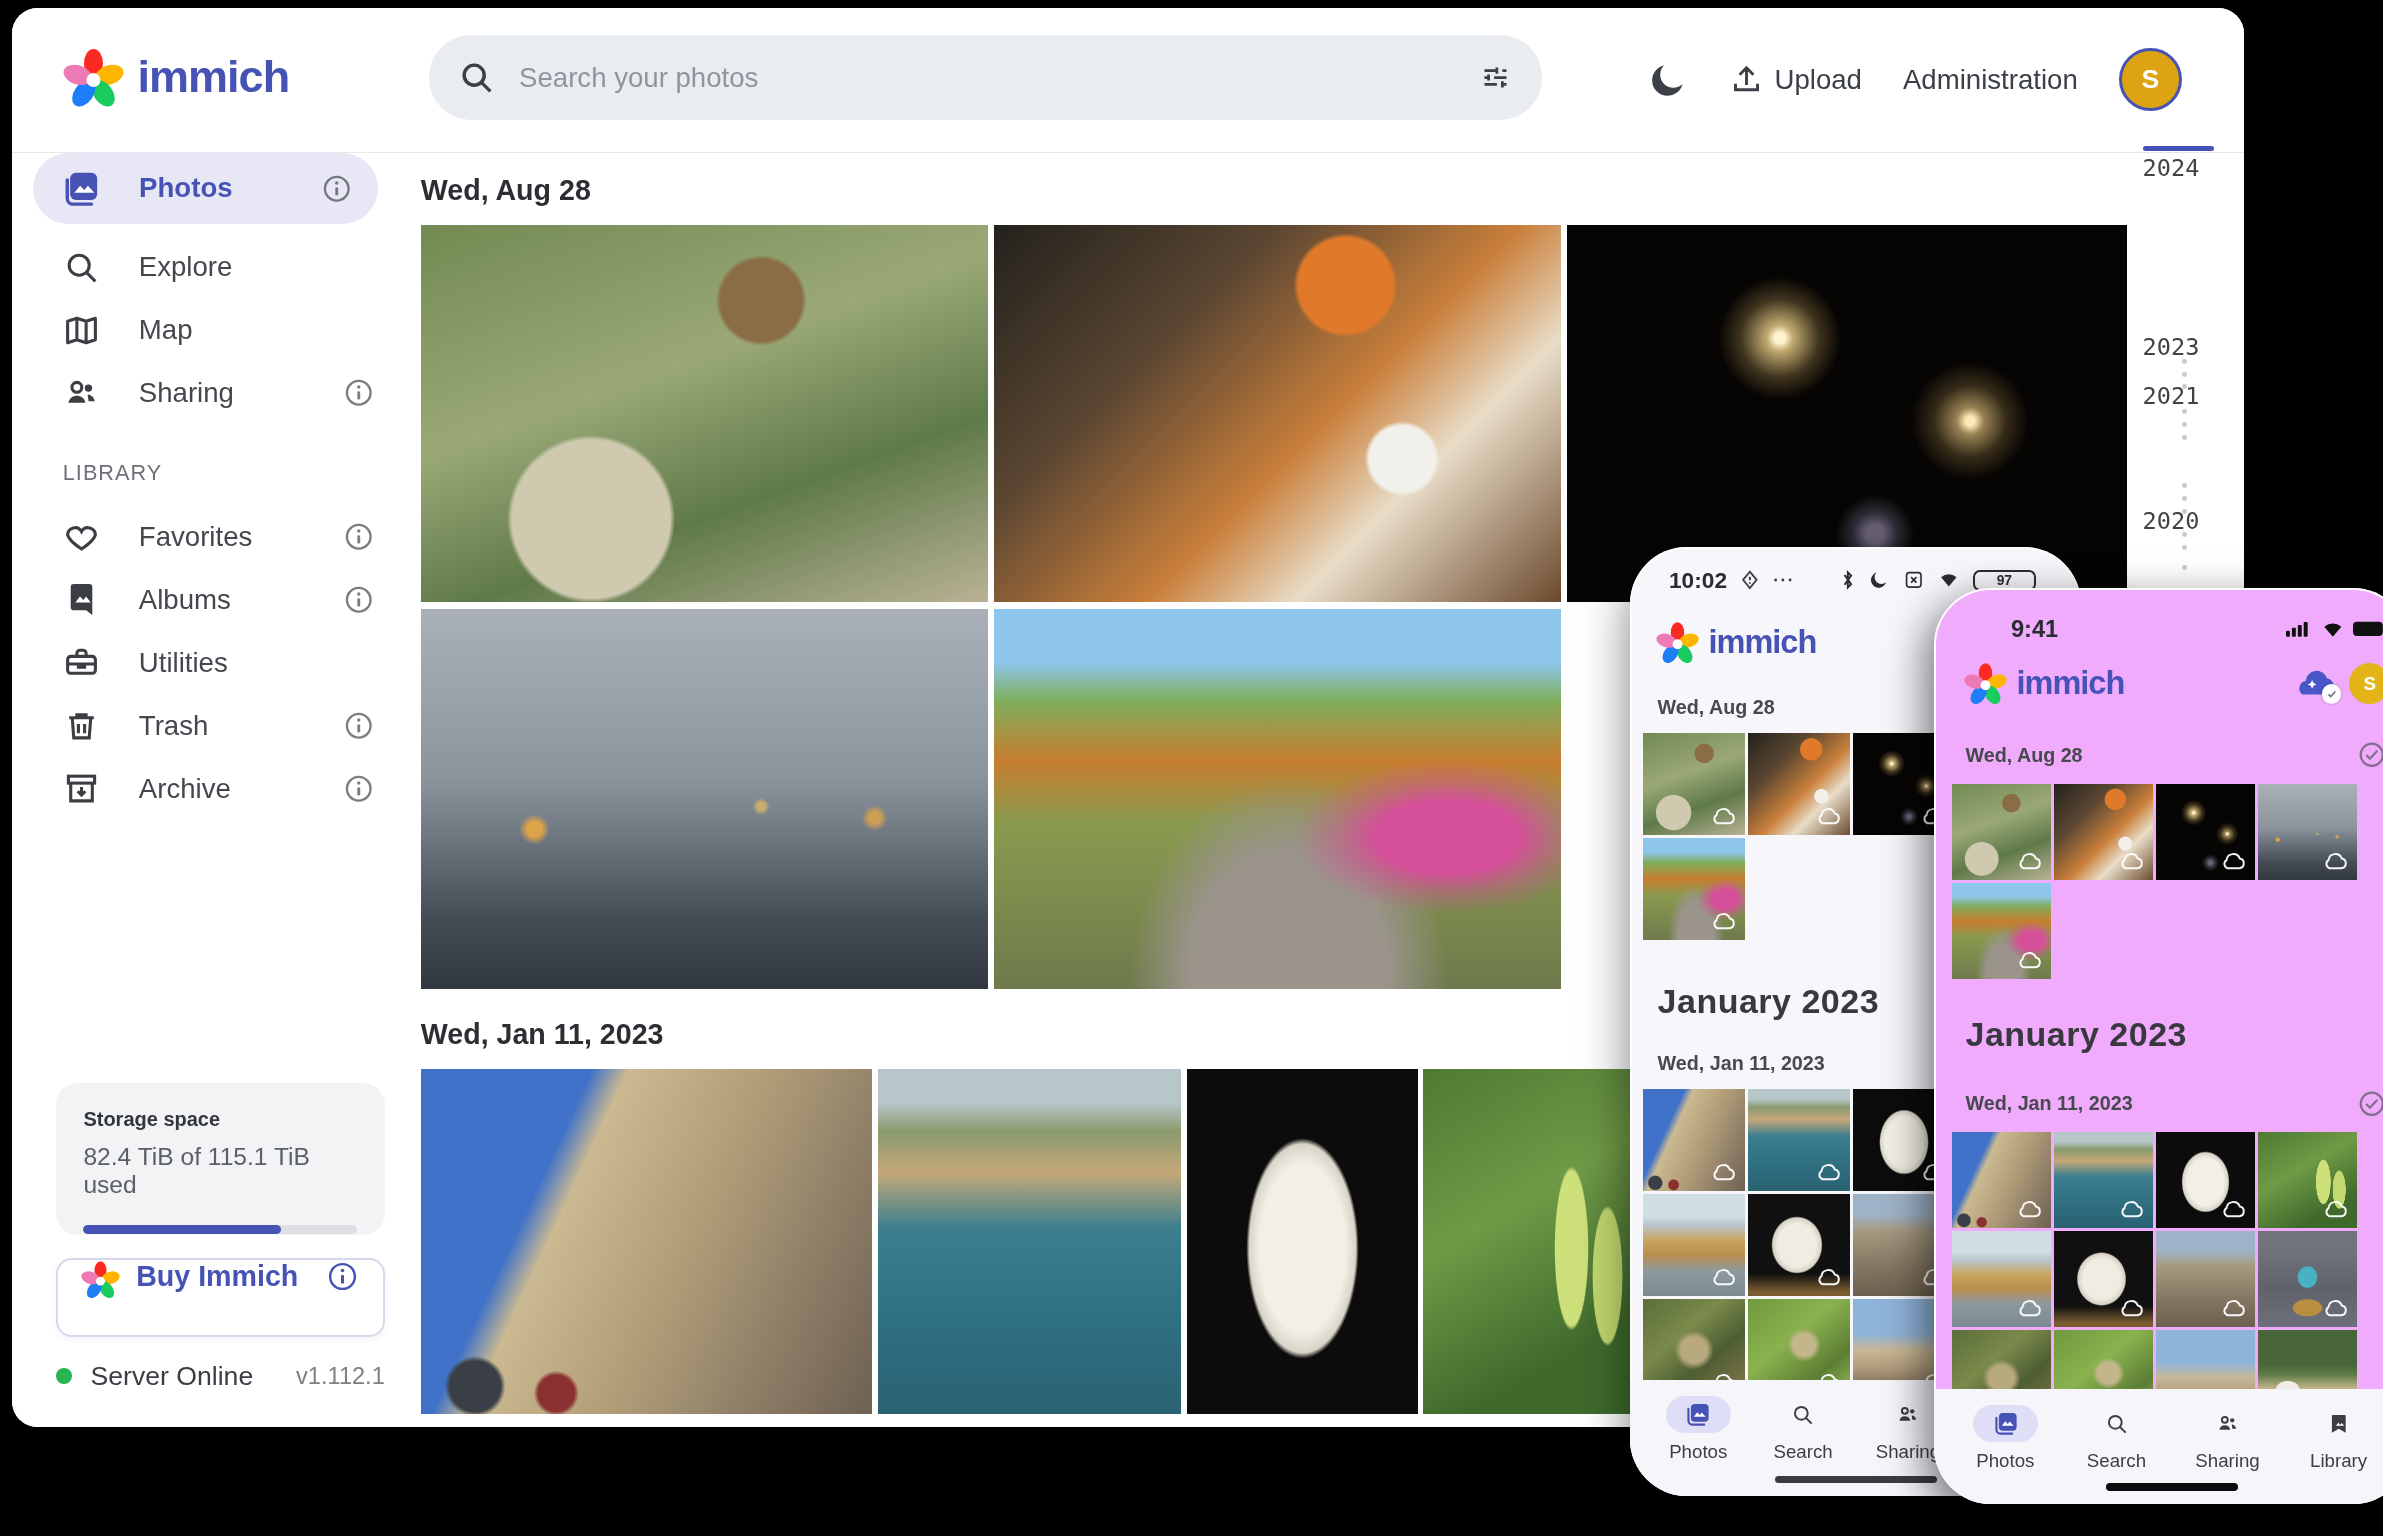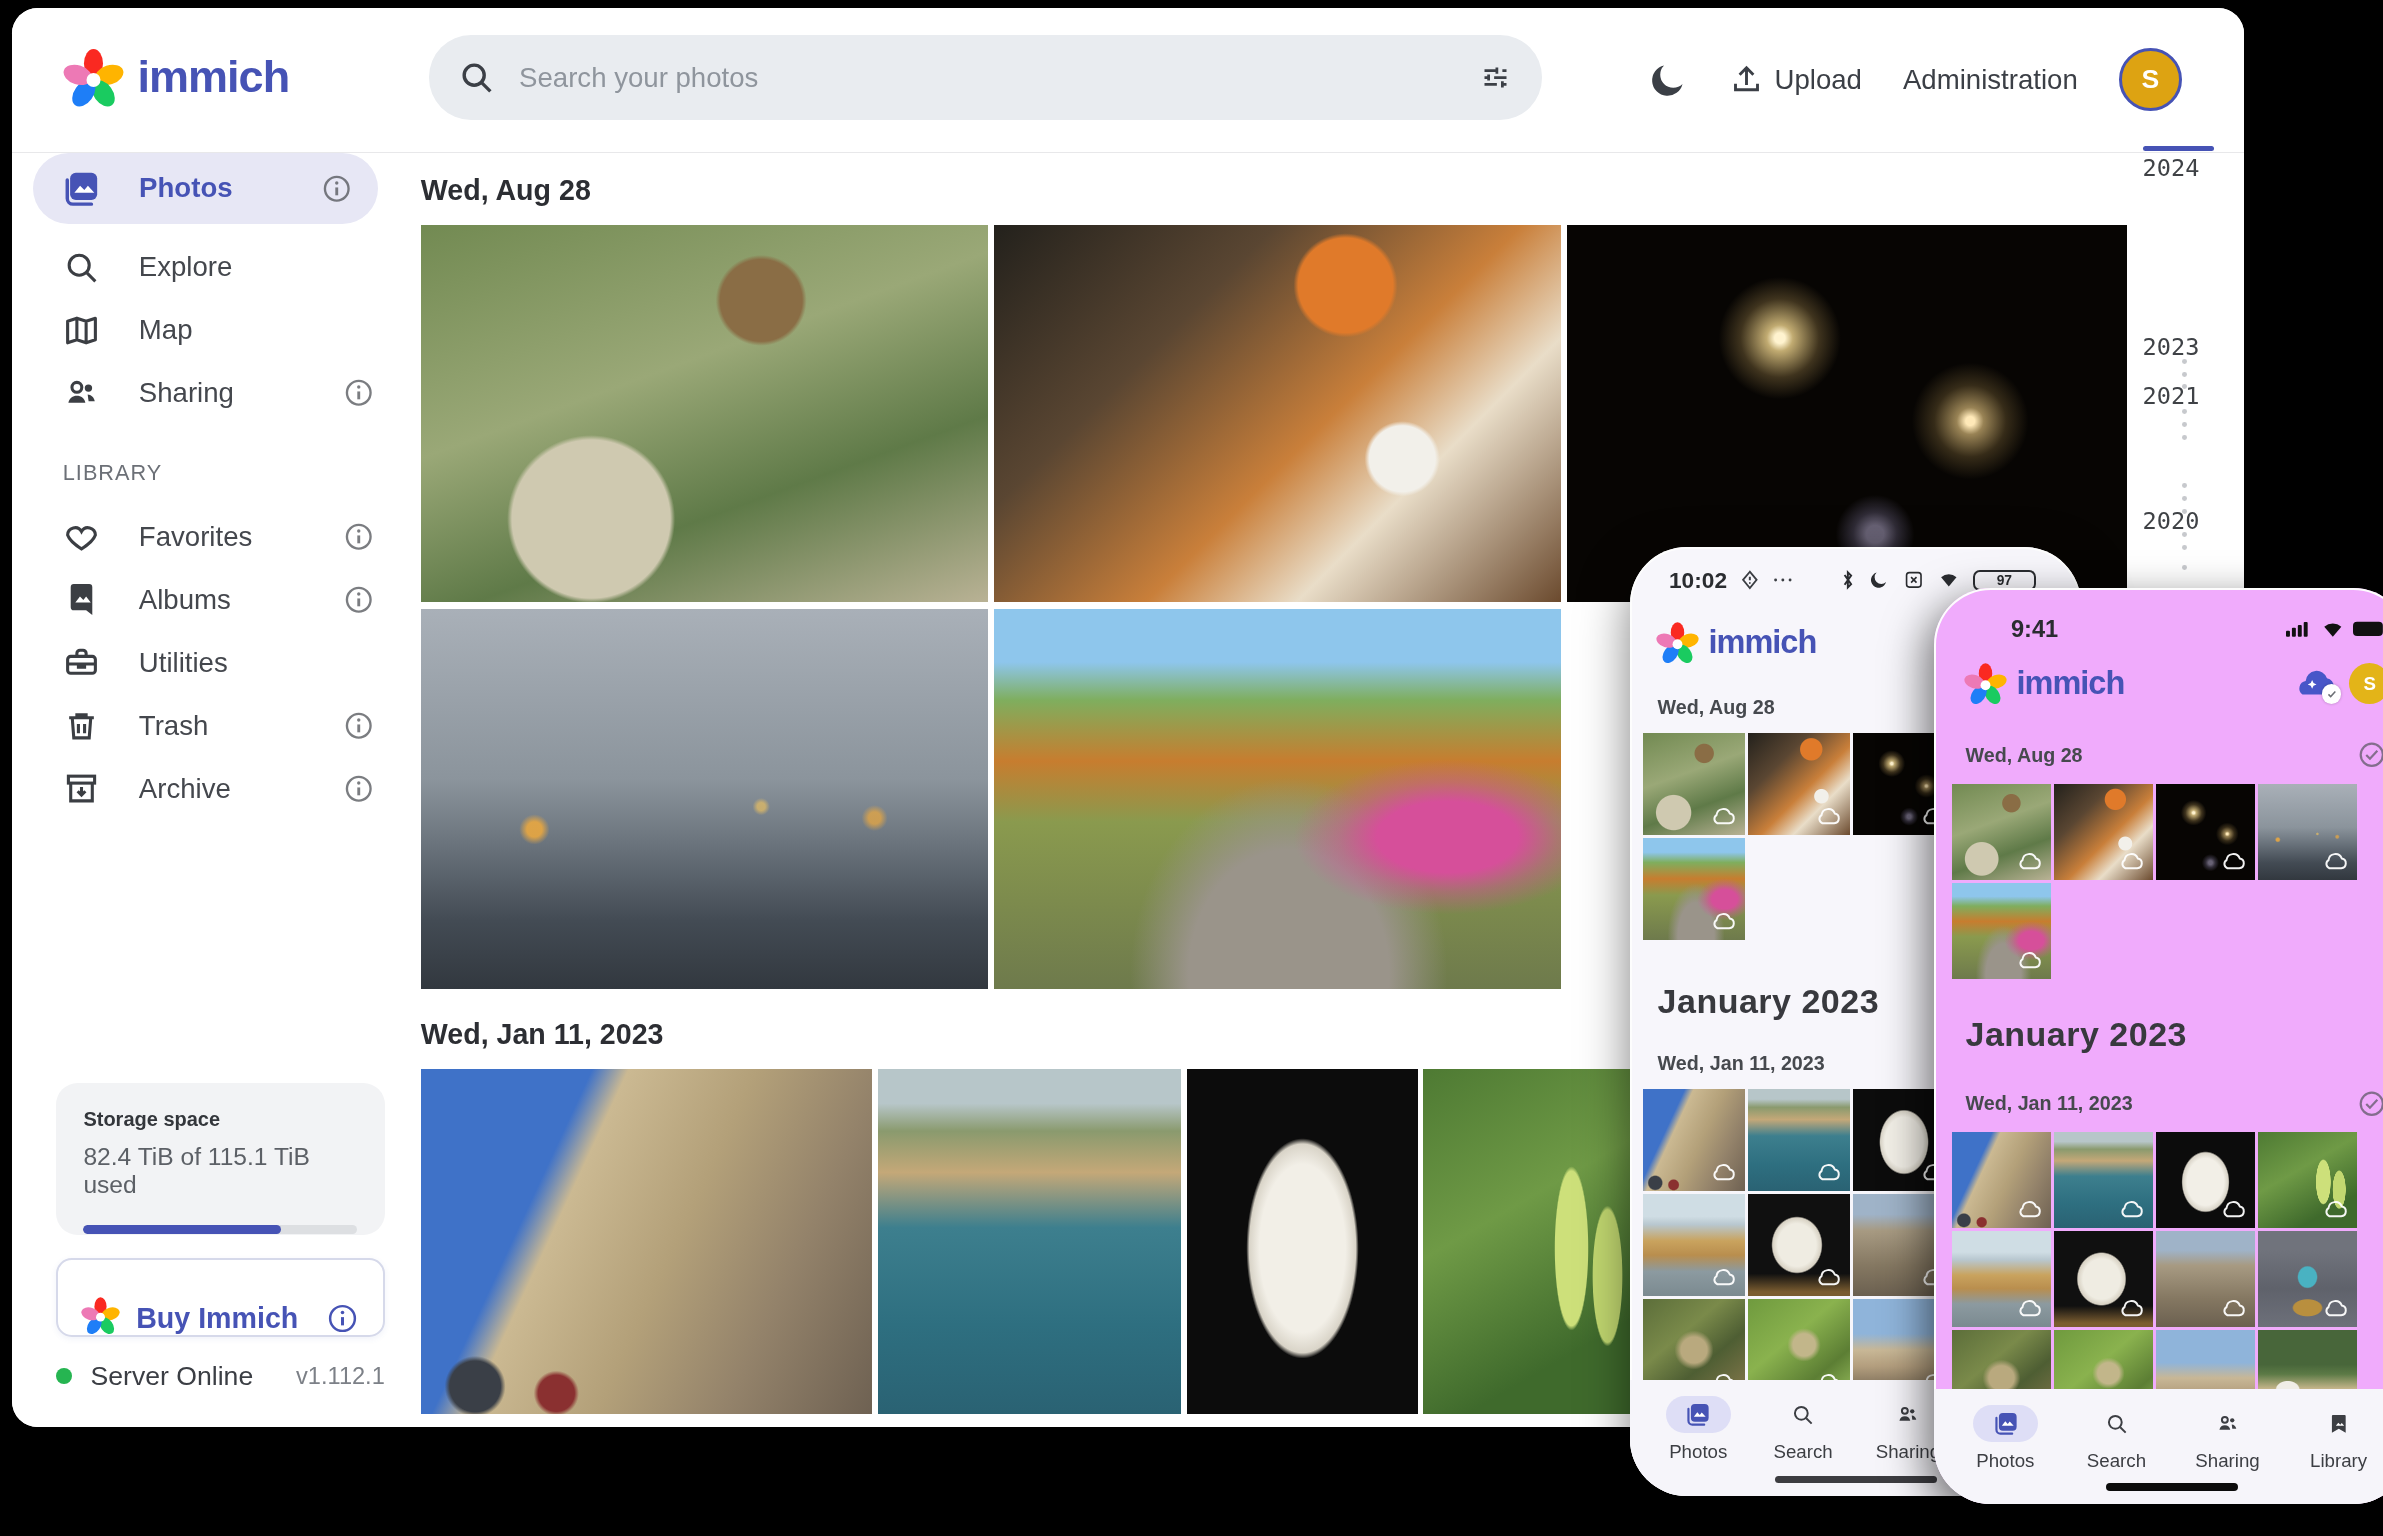--- a/index.html
+++ b/index.html
@@ -32,21 +32,21 @@
   .ico{width:37px;height:37px;flex:none}
   .info{width:31.5px;height:31.5px;flex:none;opacity:.75}
   .section-lbl{font-size:21.7px;color:#6c7077;letter-spacing:1px;padding:35px 0 19.7px 51px;font-weight:500}
   .storage{position:absolute;left:44px;top:930px;width:329px;height:152px;background:#f2f3f5;border-radius:21.7px;
            box-sizing:border-box;padding:25.6px 27.6px}
   .storage .t{font-size:20px;font-weight:700;color:#33363b}
   .storage .u{font-size:24.6px;color:#5c6066;margin-top:11.8px}
   .bar{margin-top:25.6px;height:8.9px;border-radius:4.9px;background:#dddfe2;overflow:hidden}
   .bar>div{height:100%;background:#4653b5;border-radius:4.9px}
   .buy{position:absolute;left:44px;top:1105px;width:329px;height:79px;background:#fff;border:2px solid #d6d9ea;
-       border-radius:15.8px;box-sizing:border-box;display:flex;align-items:flex-end;padding:0 23.6px;gap:15.8px;cursor:pointer;
+       border-radius:15.8px;box-sizing:border-box;display:flex;align-items:flex-start;padding:0 23.6px;gap:15.8px;cursor:pointer;
        box-shadow:0 2px 5.9px rgba(70,83,181,.08)}
   .buy .t{flex:1;font-size:28.6px;font-weight:700;color:#4653b5}
   .server{position:absolute;left:44px;top:1208px;width:329px;display:flex;align-items:center;gap:19px}
   .dot-green{width:15.8px;height:15.8px;border-radius:50%;background:#26b551}
   .server .s{flex:1;font-size:26.6px;color:#3b3e44}
   .server .v{font-size:23.6px;color:#7c8087}
 
   
   .content{position:absolute;left:409px;top:145px;right:0;bottom:0;padding-top:19.7px}
   .date-h{font-size:28.6px;font-weight:700;color:#2c2e33;line-height:35px;margin:0 0 17.7px 0}

